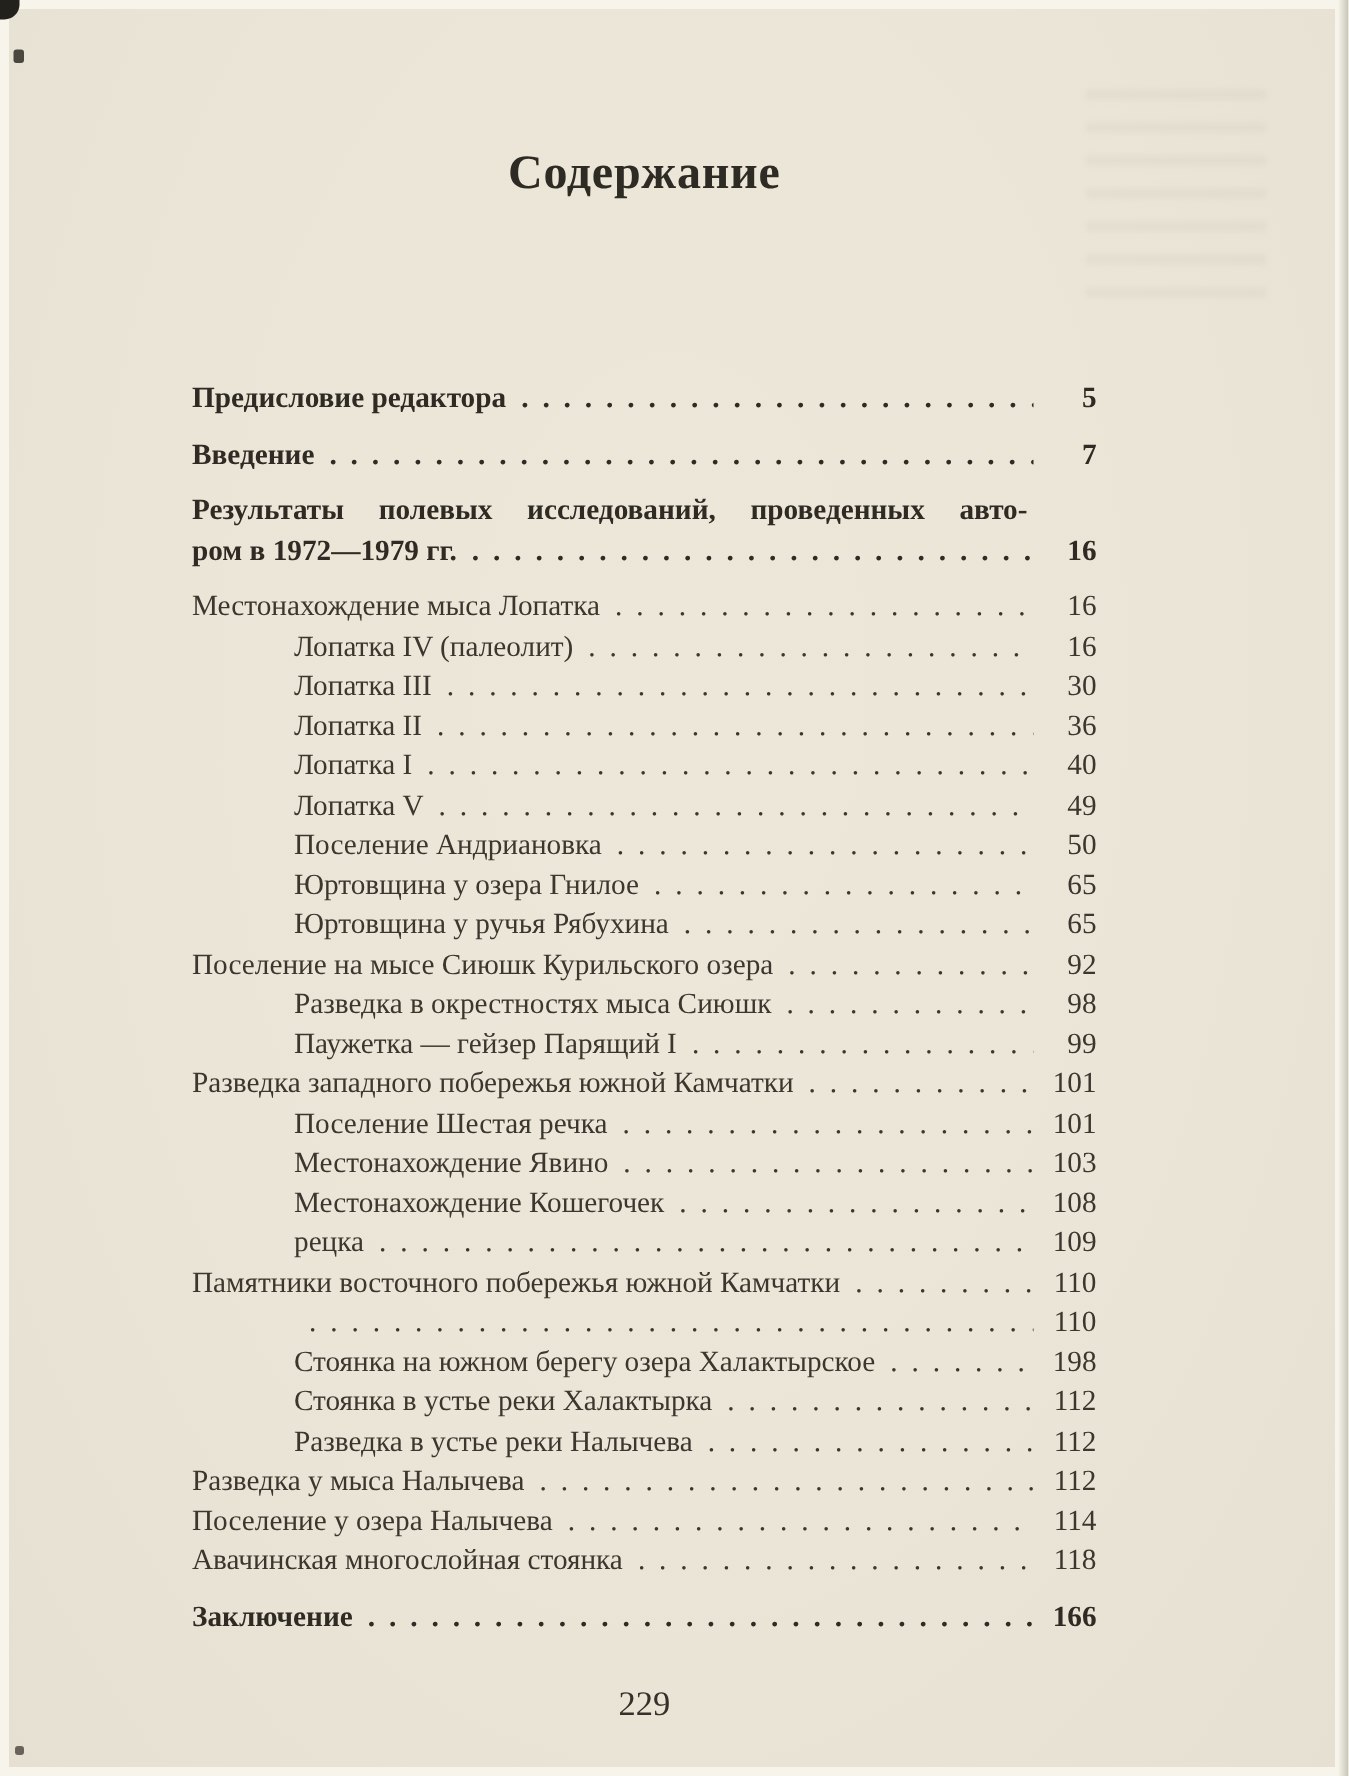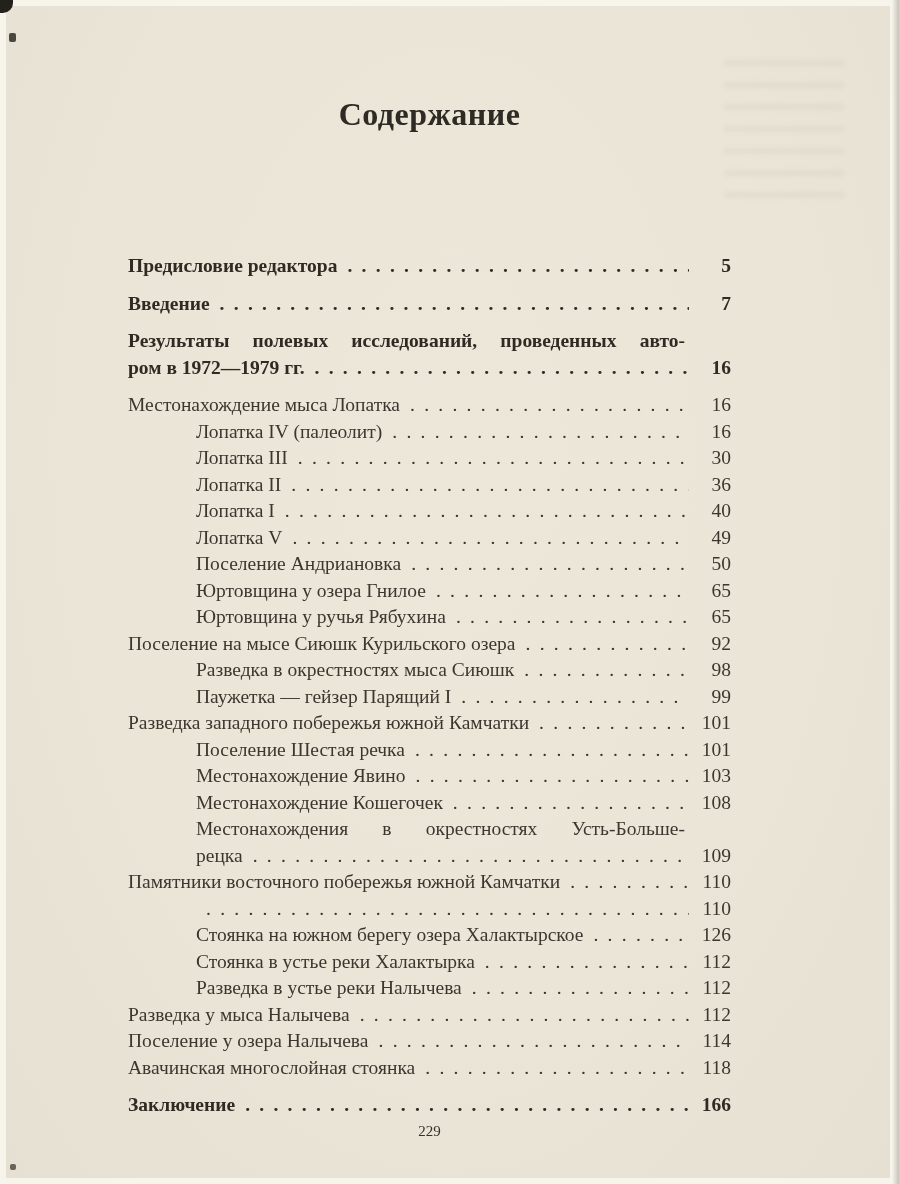--- a/index.html
+++ b/index.html
@@ -50,21 +50,21 @@
     flex:1;overflow:hidden;white-space:nowrap;
     margin:0 6px 0 10px;letter-spacing:2.2px;
   }
   .row .pg{flex:none;min-width:36px;text-align:right;}
   .row.just{
     display:block;text-align:justify;text-align-last:justify;
     margin-right:46px;overflow:hidden;
   }
   .footer-num{
     position:absolute;left:122px;right:159px;top:1117px;
-    text-align:center;font-size:15px;color:#35312a;
+    text-align:center;font-size:23px;color:#35312a;
   }
 </style>
 </head>
 <body>
 
 <div class="paper">
   <h1 class="title">Содержание</h1>
   <div class="toc" id="toc">
       <div class="entry bold">
         <div class="row">
@@ -194,21 +194,20 @@
         </div>
       </div>
       <div class="entry ind">
         <div class="row">
           <span class="txt">Местонахождение Кошегочек</span>
           <span class="dots">.&nbsp;.&nbsp;.&nbsp;.&nbsp;.&nbsp;.&nbsp;.&nbsp;.&nbsp;.&nbsp;.&nbsp;.&nbsp;.&nbsp;.&nbsp;.&nbsp;.&nbsp;.&nbsp;.&nbsp;.&nbsp;.&nbsp;.&nbsp;.&nbsp;.&nbsp;.&nbsp;.&nbsp;.&nbsp;.&nbsp;.&nbsp;.&nbsp;.&nbsp;.&nbsp;.&nbsp;.&nbsp;.&nbsp;.&nbsp;.&nbsp;.&nbsp;.&nbsp;.&nbsp;.&nbsp;.&nbsp;.&nbsp;.&nbsp;.&nbsp;.&nbsp;.&nbsp;.&nbsp;.&nbsp;.&nbsp;.&nbsp;.&nbsp;.&nbsp;.&nbsp;.&nbsp;.&nbsp;.&nbsp;.&nbsp;.&nbsp;.&nbsp;.&nbsp;.&nbsp;</span>
           <span class="pg">108</span>
         </div>
       </div>
       <div class="entry ind">
-        <div class="row just"><span class="txt">Местонахождения в окрестностях Усть-Больше-</span></div>
         <div class="row">
           <span class="txt">рецка</span>
           <span class="dots">.&nbsp;.&nbsp;.&nbsp;.&nbsp;.&nbsp;.&nbsp;.&nbsp;.&nbsp;.&nbsp;.&nbsp;.&nbsp;.&nbsp;.&nbsp;.&nbsp;.&nbsp;.&nbsp;.&nbsp;.&nbsp;.&nbsp;.&nbsp;.&nbsp;.&nbsp;.&nbsp;.&nbsp;.&nbsp;.&nbsp;.&nbsp;.&nbsp;.&nbsp;.&nbsp;.&nbsp;.&nbsp;.&nbsp;.&nbsp;.&nbsp;.&nbsp;.&nbsp;.&nbsp;.&nbsp;.&nbsp;.&nbsp;.&nbsp;.&nbsp;.&nbsp;.&nbsp;.&nbsp;.&nbsp;.&nbsp;.&nbsp;.&nbsp;.&nbsp;.&nbsp;.&nbsp;.&nbsp;.&nbsp;.&nbsp;.&nbsp;.&nbsp;.&nbsp;.&nbsp;</span>
           <span class="pg">109</span>
         </div>
       </div>
       <div class="entry">
         <div class="row">
           <span class="txt">Памятники восточного побережья южной Камчатки</span>
           <span class="dots">.&nbsp;.&nbsp;.&nbsp;.&nbsp;.&nbsp;.&nbsp;.&nbsp;.&nbsp;.&nbsp;.&nbsp;.&nbsp;.&nbsp;.&nbsp;.&nbsp;.&nbsp;.&nbsp;.&nbsp;.&nbsp;.&nbsp;.&nbsp;.&nbsp;.&nbsp;.&nbsp;.&nbsp;.&nbsp;.&nbsp;.&nbsp;.&nbsp;.&nbsp;.&nbsp;.&nbsp;.&nbsp;.&nbsp;.&nbsp;.&nbsp;.&nbsp;.&nbsp;.&nbsp;.&nbsp;.&nbsp;.&nbsp;.&nbsp;.&nbsp;.&nbsp;.&nbsp;.&nbsp;.&nbsp;.&nbsp;.&nbsp;.&nbsp;.&nbsp;.&nbsp;.&nbsp;.&nbsp;.&nbsp;.&nbsp;.&nbsp;.&nbsp;.&nbsp;.&nbsp;</span>
@@ -218,21 +217,21 @@
       <div class="entry ind">
         <div class="row">
           <span class="dots">.&nbsp;.&nbsp;.&nbsp;.&nbsp;.&nbsp;.&nbsp;.&nbsp;.&nbsp;.&nbsp;.&nbsp;.&nbsp;.&nbsp;.&nbsp;.&nbsp;.&nbsp;.&nbsp;.&nbsp;.&nbsp;.&nbsp;.&nbsp;.&nbsp;.&nbsp;.&nbsp;.&nbsp;.&nbsp;.&nbsp;.&nbsp;.&nbsp;.&nbsp;.&nbsp;.&nbsp;.&nbsp;.&nbsp;.&nbsp;.&nbsp;.&nbsp;.&nbsp;.&nbsp;.&nbsp;.&nbsp;.&nbsp;.&nbsp;.&nbsp;.&nbsp;.&nbsp;.&nbsp;.&nbsp;.&nbsp;.&nbsp;.&nbsp;.&nbsp;.&nbsp;.&nbsp;.&nbsp;.&nbsp;.&nbsp;.&nbsp;.&nbsp;.&nbsp;.&nbsp;</span>
           <span class="pg">110</span>
         </div>
       </div>
       <div class="entry ind">
         <div class="row">
           <span class="txt">Стоянка на южном берегу озера Халактырское</span>
           <span class="dots">.&nbsp;.&nbsp;.&nbsp;.&nbsp;.&nbsp;.&nbsp;.&nbsp;.&nbsp;.&nbsp;.&nbsp;.&nbsp;.&nbsp;.&nbsp;.&nbsp;.&nbsp;.&nbsp;.&nbsp;.&nbsp;.&nbsp;.&nbsp;.&nbsp;.&nbsp;.&nbsp;.&nbsp;.&nbsp;.&nbsp;.&nbsp;.&nbsp;.&nbsp;.&nbsp;.&nbsp;.&nbsp;.&nbsp;.&nbsp;.&nbsp;.&nbsp;.&nbsp;.&nbsp;.&nbsp;.&nbsp;.&nbsp;.&nbsp;.&nbsp;.&nbsp;.&nbsp;.&nbsp;.&nbsp;.&nbsp;.&nbsp;.&nbsp;.&nbsp;.&nbsp;.&nbsp;.&nbsp;.&nbsp;.&nbsp;.&nbsp;.&nbsp;.&nbsp;.&nbsp;</span>
-          <span class="pg">126</span>
+          <span class="pg">198</span>
         </div>
       </div>
       <div class="entry ind">
         <div class="row">
           <span class="txt">Стоянка в устье реки Халактырка</span>
           <span class="dots">.&nbsp;.&nbsp;.&nbsp;.&nbsp;.&nbsp;.&nbsp;.&nbsp;.&nbsp;.&nbsp;.&nbsp;.&nbsp;.&nbsp;.&nbsp;.&nbsp;.&nbsp;.&nbsp;.&nbsp;.&nbsp;.&nbsp;.&nbsp;.&nbsp;.&nbsp;.&nbsp;.&nbsp;.&nbsp;.&nbsp;.&nbsp;.&nbsp;.&nbsp;.&nbsp;.&nbsp;.&nbsp;.&nbsp;.&nbsp;.&nbsp;.&nbsp;.&nbsp;.&nbsp;.&nbsp;.&nbsp;.&nbsp;.&nbsp;.&nbsp;.&nbsp;.&nbsp;.&nbsp;.&nbsp;.&nbsp;.&nbsp;.&nbsp;.&nbsp;.&nbsp;.&nbsp;.&nbsp;.&nbsp;.&nbsp;.&nbsp;.&nbsp;.&nbsp;.&nbsp;</span>
           <span class="pg">112</span>
         </div>
       </div>
       <div class="entry ind">

